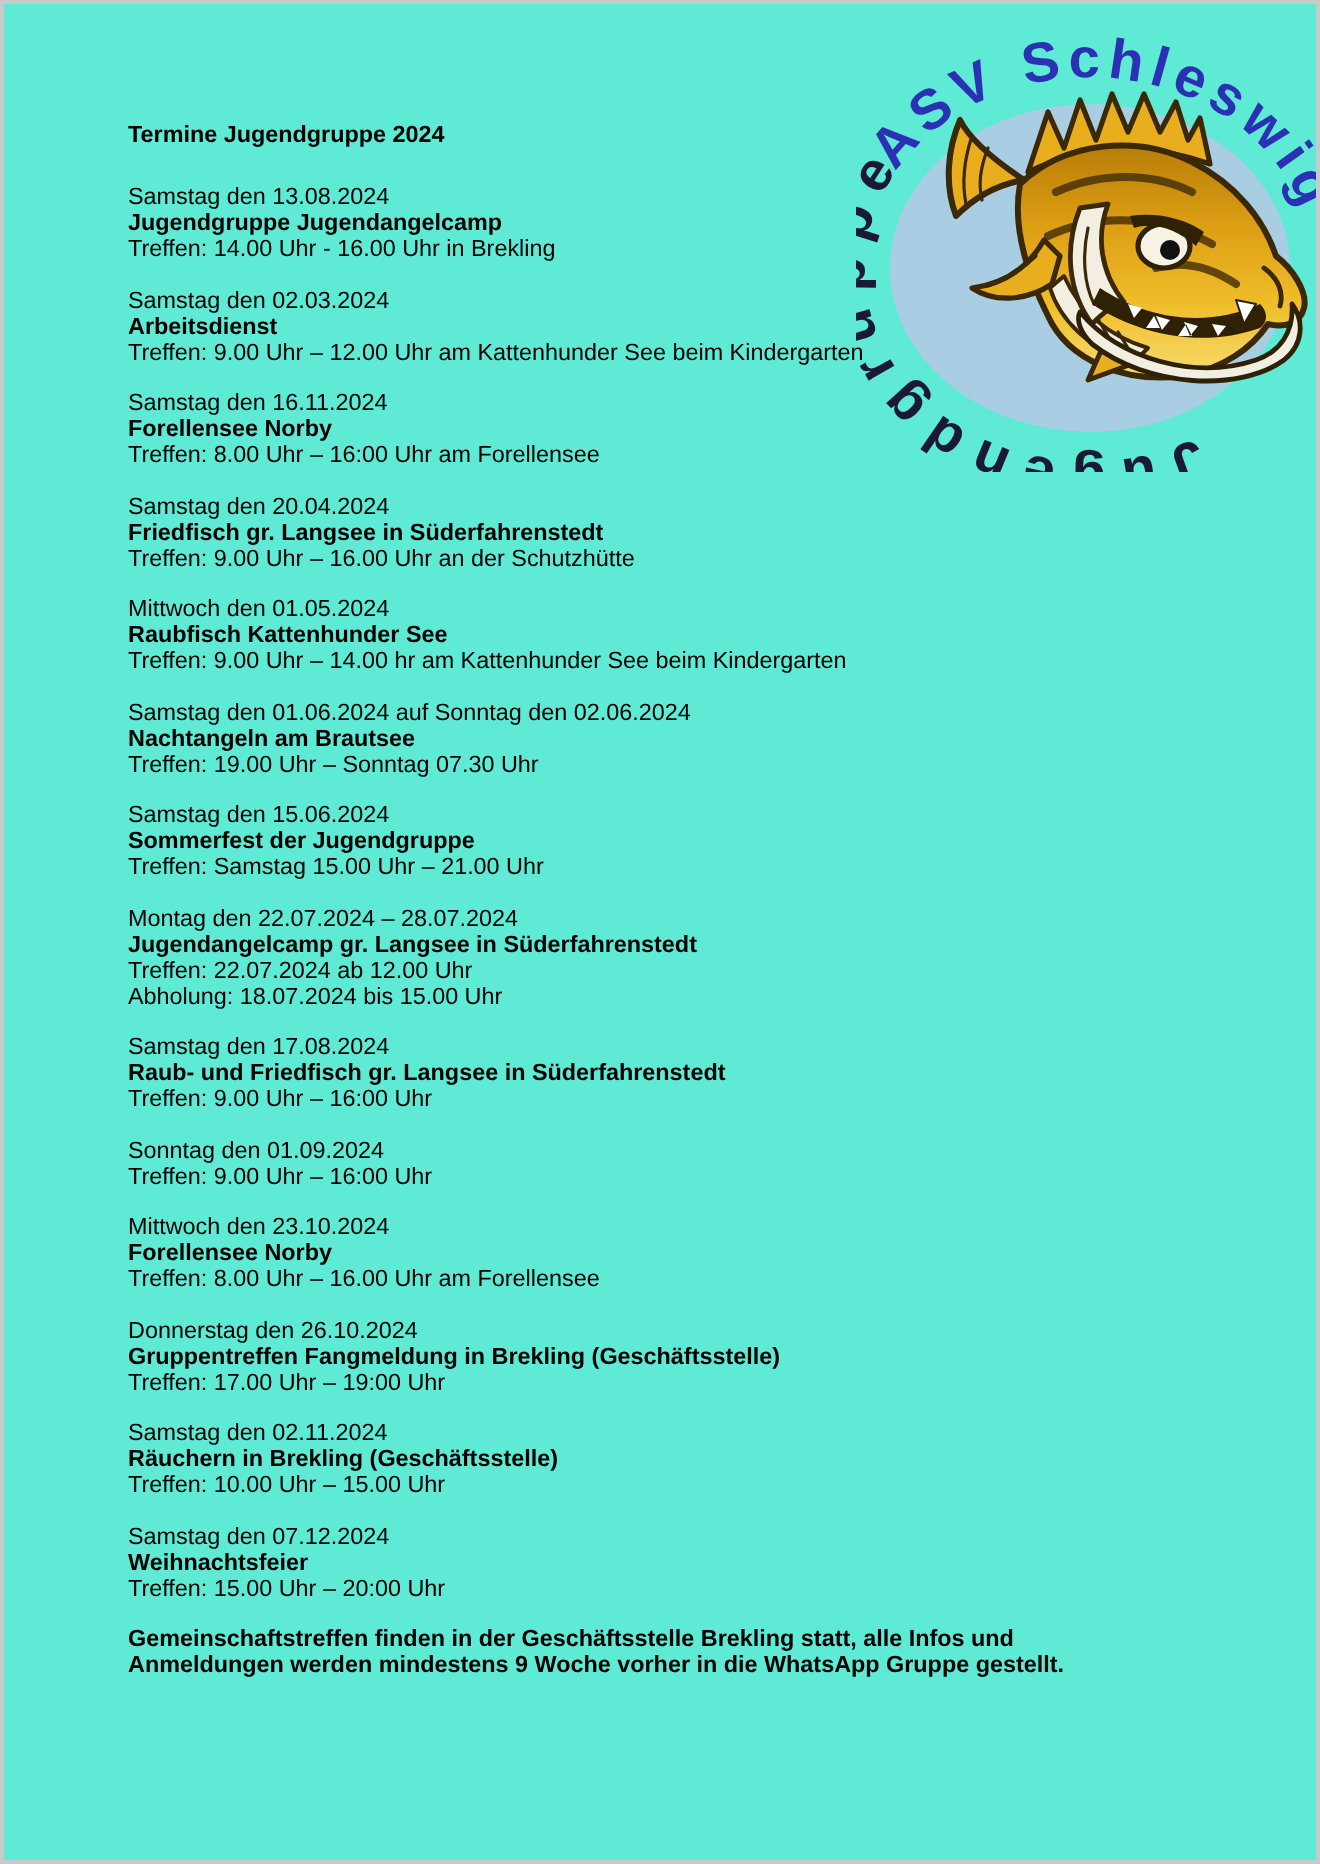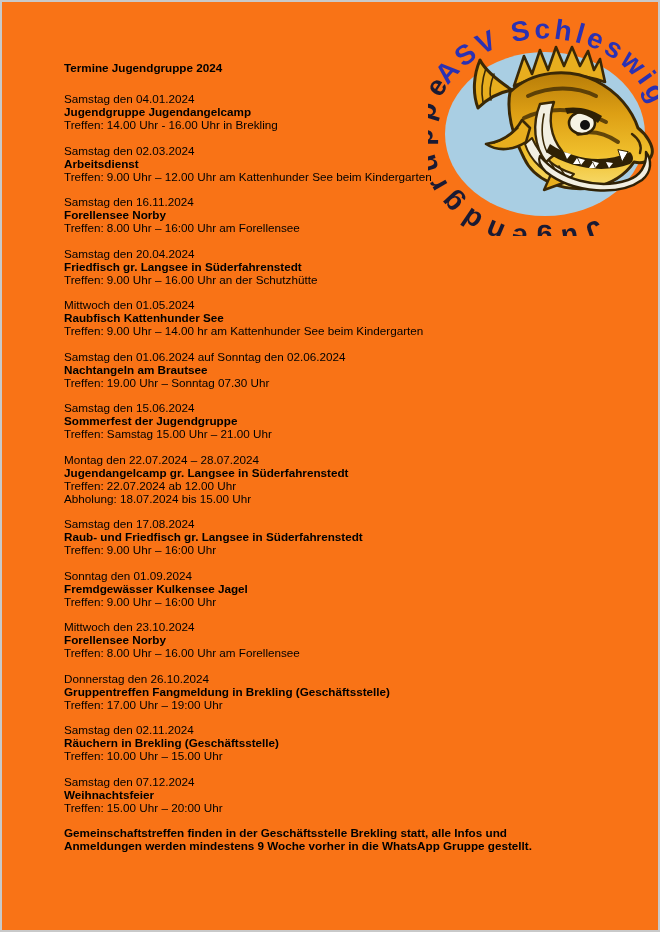--- a/index.html
+++ b/index.html
@@ -2,21 +2,21 @@
 <html><head>
 <meta charset="utf-8">
 <style>
   html, body { margin: 0; padding: 0; background: #ffffff; }
   .page {
     position: relative;
     width: 660px;
     height: 932px;
     box-sizing: border-box;
     border: 2px solid #c9c9c9;
-    background: #f97316;
+    background: #5eead4;
     overflow: hidden;
     font-family: "Liberation Sans", "DejaVu Sans", sans-serif;
     color: #000000;
   }
   .content {
     position: absolute;
     left: 62px;
     top: 59px;
     width: 540px;
     font-size: 11.7px;
@@ -47,21 +47,21 @@
 </head>
 <body>
 
 <div class="page">
 
   <div class="content">
 
     <p class="doc-title">Termine Jugendgruppe 2024</p>
 
     <div class="event">
-      <div class="event-date">Samstag den 04.01.2024</div>
+      <div class="event-date">Samstag den 13.08.2024</div>
       <div class="event-title">Jugendgruppe Jugendangelcamp</div>
       <div class="event-time">Treffen: 14.00 Uhr - 16.00 Uhr in Brekling</div>
     </div>
 
     <div class="event">
       <div class="event-date">Samstag den 02.03.2024</div>
       <div class="event-title">Arbeitsdienst</div>
       <div class="event-time">Treffen: 9.00 Uhr – 12.00 Uhr am Kattenhunder See beim Kindergarten</div>
     </div>
 
@@ -103,21 +103,20 @@
     </div>
 
     <div class="event">
       <div class="event-date">Samstag den 17.08.2024</div>
       <div class="event-title">Raub- und Friedfisch gr. Langsee in Süderfahrenstedt</div>
       <div class="event-time">Treffen: 9.00 Uhr – 16:00 Uhr</div>
     </div>
 
     <div class="event">
       <div class="event-date">Sonntag den 01.09.2024</div>
-      <div class="event-title">Fremdgewässer Kulkensee Jagel</div>
       <div class="event-time">Treffen: 9.00 Uhr – 16:00 Uhr</div>
     </div>
 
     <div class="event">
       <div class="event-date">Mittwoch den 23.10.2024</div>
       <div class="event-title">Forellensee Norby</div>
       <div class="event-time">Treffen: 8.00 Uhr – 16.00 Uhr am Forellensee</div>
     </div>
 
     <div class="event">

